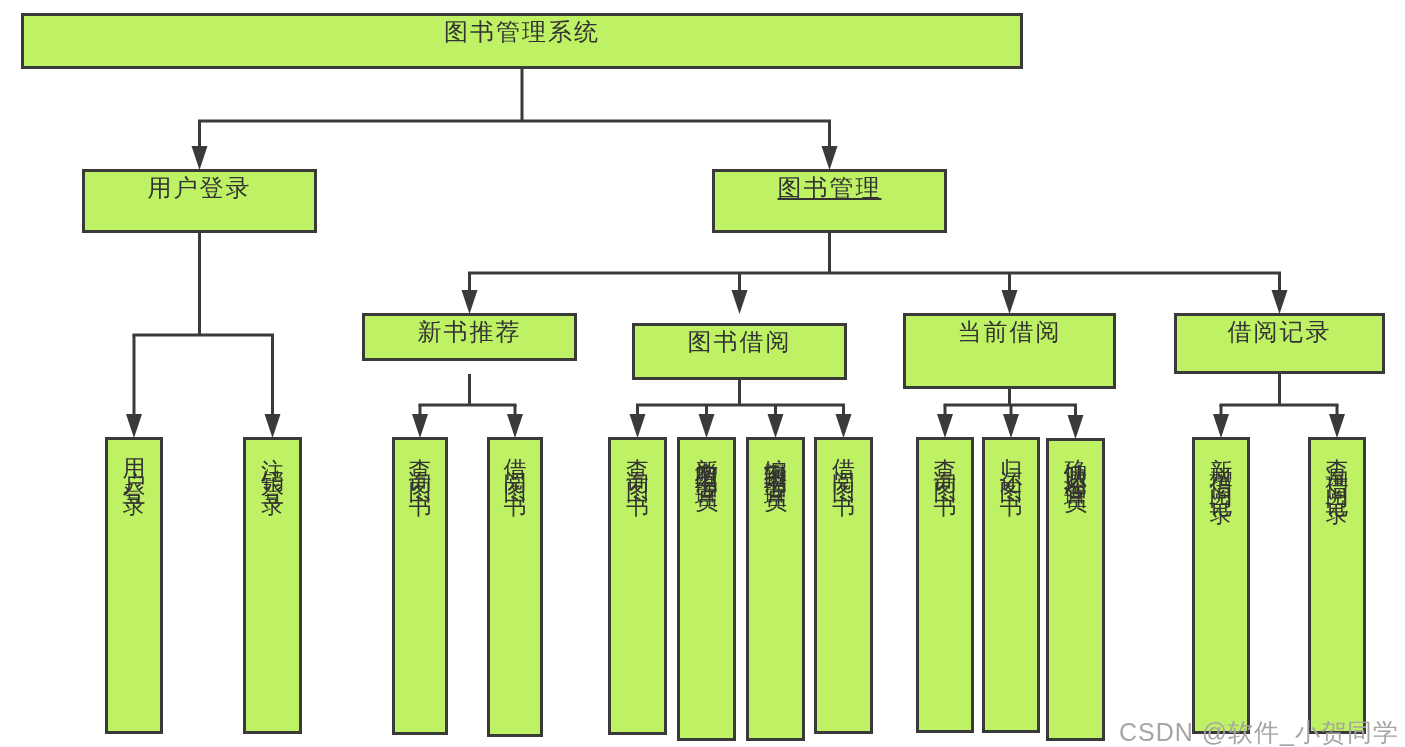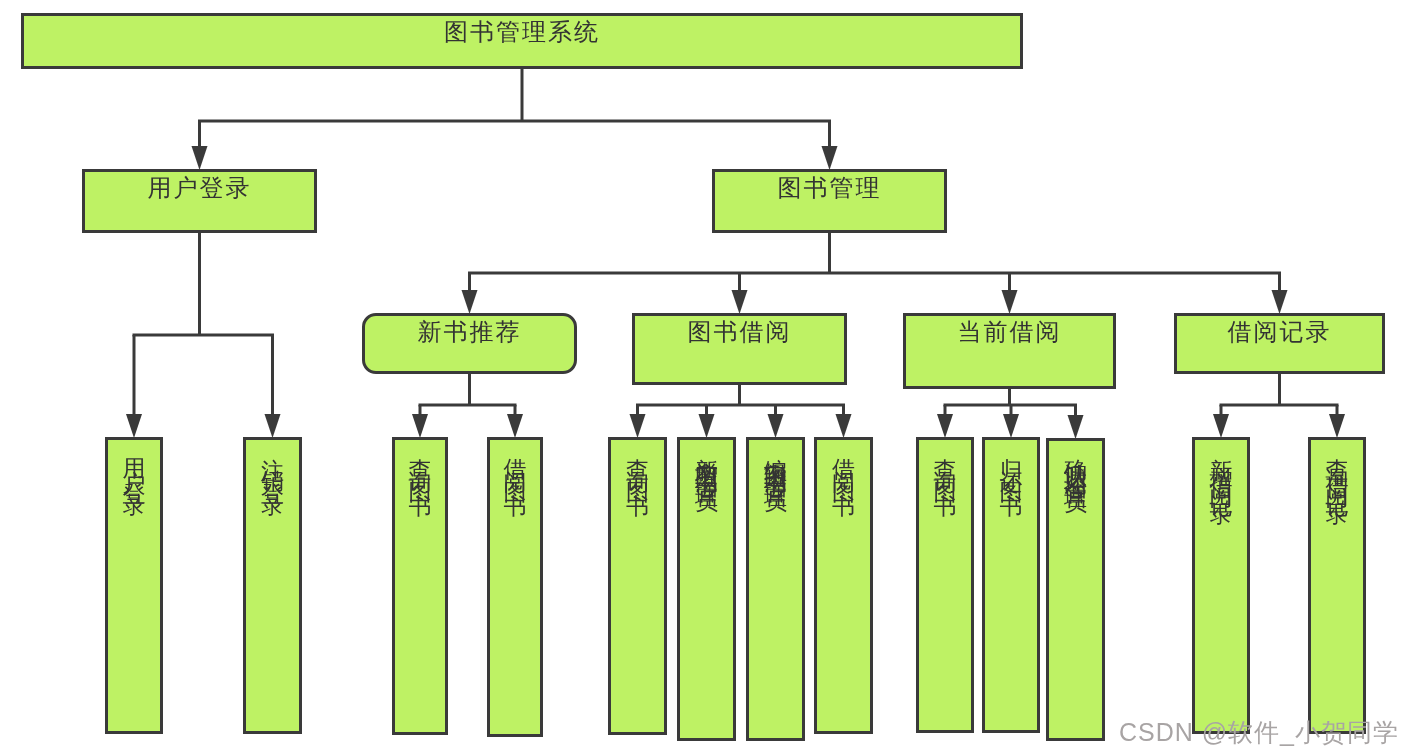--- a/index.html
+++ b/index.html
@@ -113,27 +113,27 @@
       <polygon points="1329,414 1345,414 1337,438" fill="#3a3a3a"></polygon>
     </svg>
 
   <div class="watermark">CSDN @软件_小贺同学</div>
 <div class="node" style="left: 21px; top: 13px; width: 1002px; height: 56px;">
       <span class="lbl">图书管理系统</span>
     </div>
     <div class="node" style="left: 82px; top: 169px; width: 235px; height: 64px;">
       <span class="lbl">用户登录</span>
     </div>
-    <div class="node" style="left: 712px; top: 169px; width: 235px; height: 64px;">
+    <div class="node" style="left: 712px; top: 169px; width: 235px; height: 64px; text-decoration: underline;">
       <span class="lbl">图书管理</span>
     </div>
-    <div class="node" style="left: 362px; top: 313px; width: 215px; height: 61px; border-radius: 14px;">
+    <div class="node" style="left: 362px; top: 313px; width: 215px; height: 48px;">
       <span class="lbl">新书推荐</span>
     </div>
-    <div class="node" style="left: 632px; top: 313px; width: 215px; height: 72px;">
+    <div class="node" style="left: 632px; top: 323px; width: 215px; height: 57px;">
       <span class="lbl">图书借阅</span>
     </div>
     <div class="node" style="left: 903px; top: 313px; width: 213px; height: 76px;">
       <span class="lbl">当前借阅</span>
     </div>
     <div class="node" style="left: 1174px; top: 313px; width: 211px; height: 61px;">
       <span class="lbl">借阅记录</span>
     </div>
     <div class="node vertical" style="left: 105px; top: 437px; width: 58px; height: 297px;">
       <span class="lbl" style="letter-spacing: 12px;">用户登录</span>

